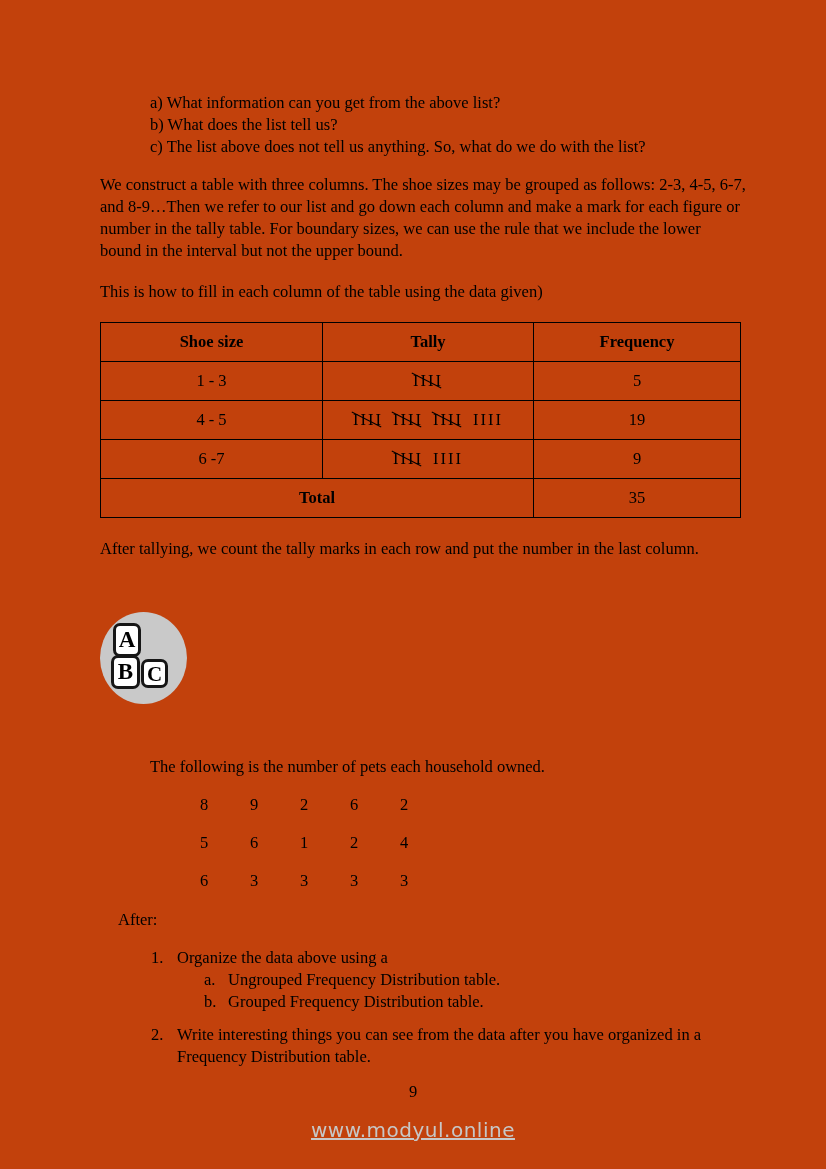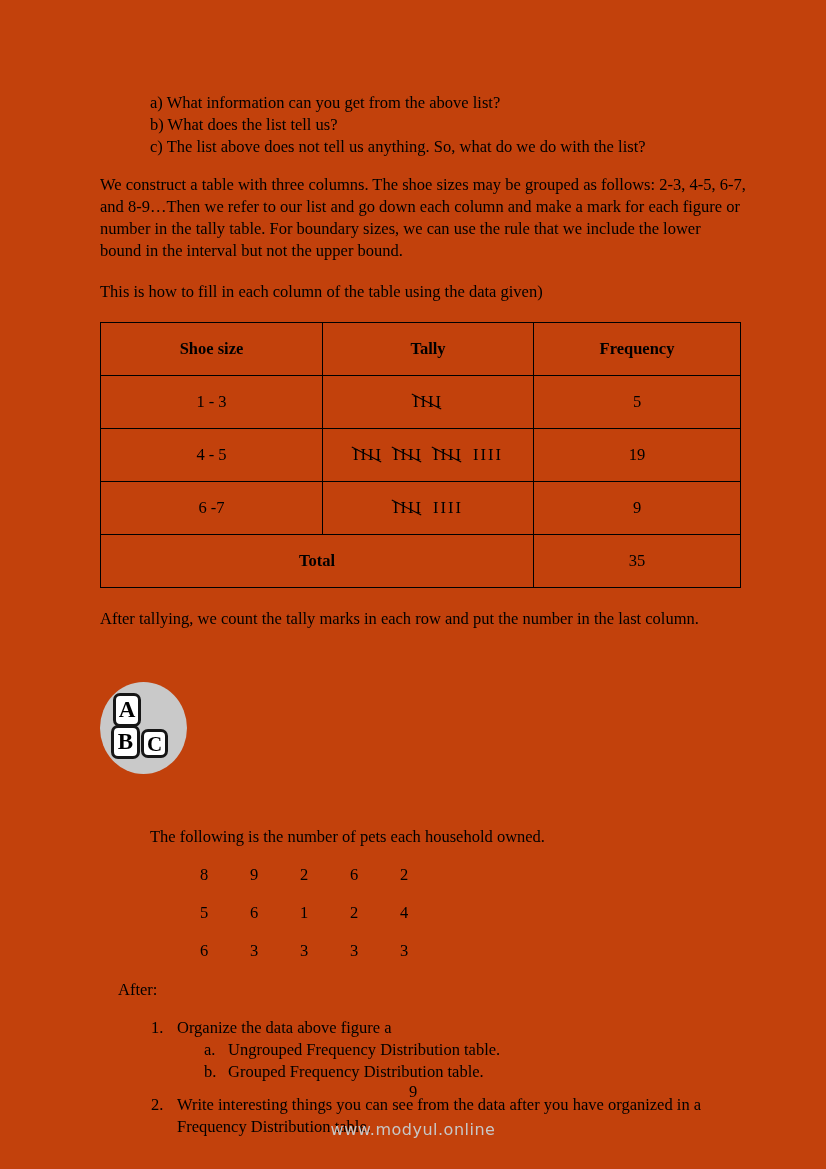--- a/index.html
+++ b/index.html
@@ -24,21 +24,21 @@
 
   table.freq-table {
     margin-top: 19px;
     border-collapse: collapse;
     width: 640px;
     table-layout: fixed;
   }
   table.freq-table th, table.freq-table td {
     border: 1px solid #000;
     text-align: center;
-    padding: 16px 2px;
+    padding: 9px 2px;
     height: 22px;
     font-size: 16.5px;
     line-height: 20px;
   }
   table.freq-table th { font-weight: bold; }
   .col-shoe { width: 222px; }
   .col-tally { width: 211px; }
   .col-freq { width: 207px; }
   td.total-cell { text-align: left; font-weight: bold; padding-left: 6px; }
 
@@ -122,23 +122,24 @@
     text-align: center;
     font-size: 16.5px;
   }
   .watermark {
     position: absolute;
     top: 1119px;
     left: 0;
     width: 100%;
     text-align: center;
     font-family: "DejaVu Sans", sans-serif;
-    font-size: 16px;
+    font-size: 20px;
     color: #c7c7c7;
     letter-spacing: 0.5px;
+    text-decoration: underline;
   }
 </style>
 </head>
 <body>
 
 <div class="page">
   <div class="content">
 
     <div class="questions">
       <div>a) What information can you get from the above list?</div>
@@ -214,21 +215,21 @@
       <div class="pets-row">
         <span>6</span><span>3</span><span>3</span><span>3</span><span>3</span>
       </div>
     </div>
 
     <p class="tasks-label">After:</p>
 
     <div class="task-item">
       <span class="task-num">1.</span>
       <div class="task-body">
-        <div>Organize the data above figure a</div>
+        <div>Organize the data above using a</div>
         <div class="subtask">
           <span class="subtask-num">a.</span>
           <div>Ungrouped Frequency Distribution table.</div>
         </div>
         <div class="subtask">
           <span class="subtask-num">b.</span>
           <div>Grouped Frequency Distribution table.</div>
         </div>
       </div>
     </div>

